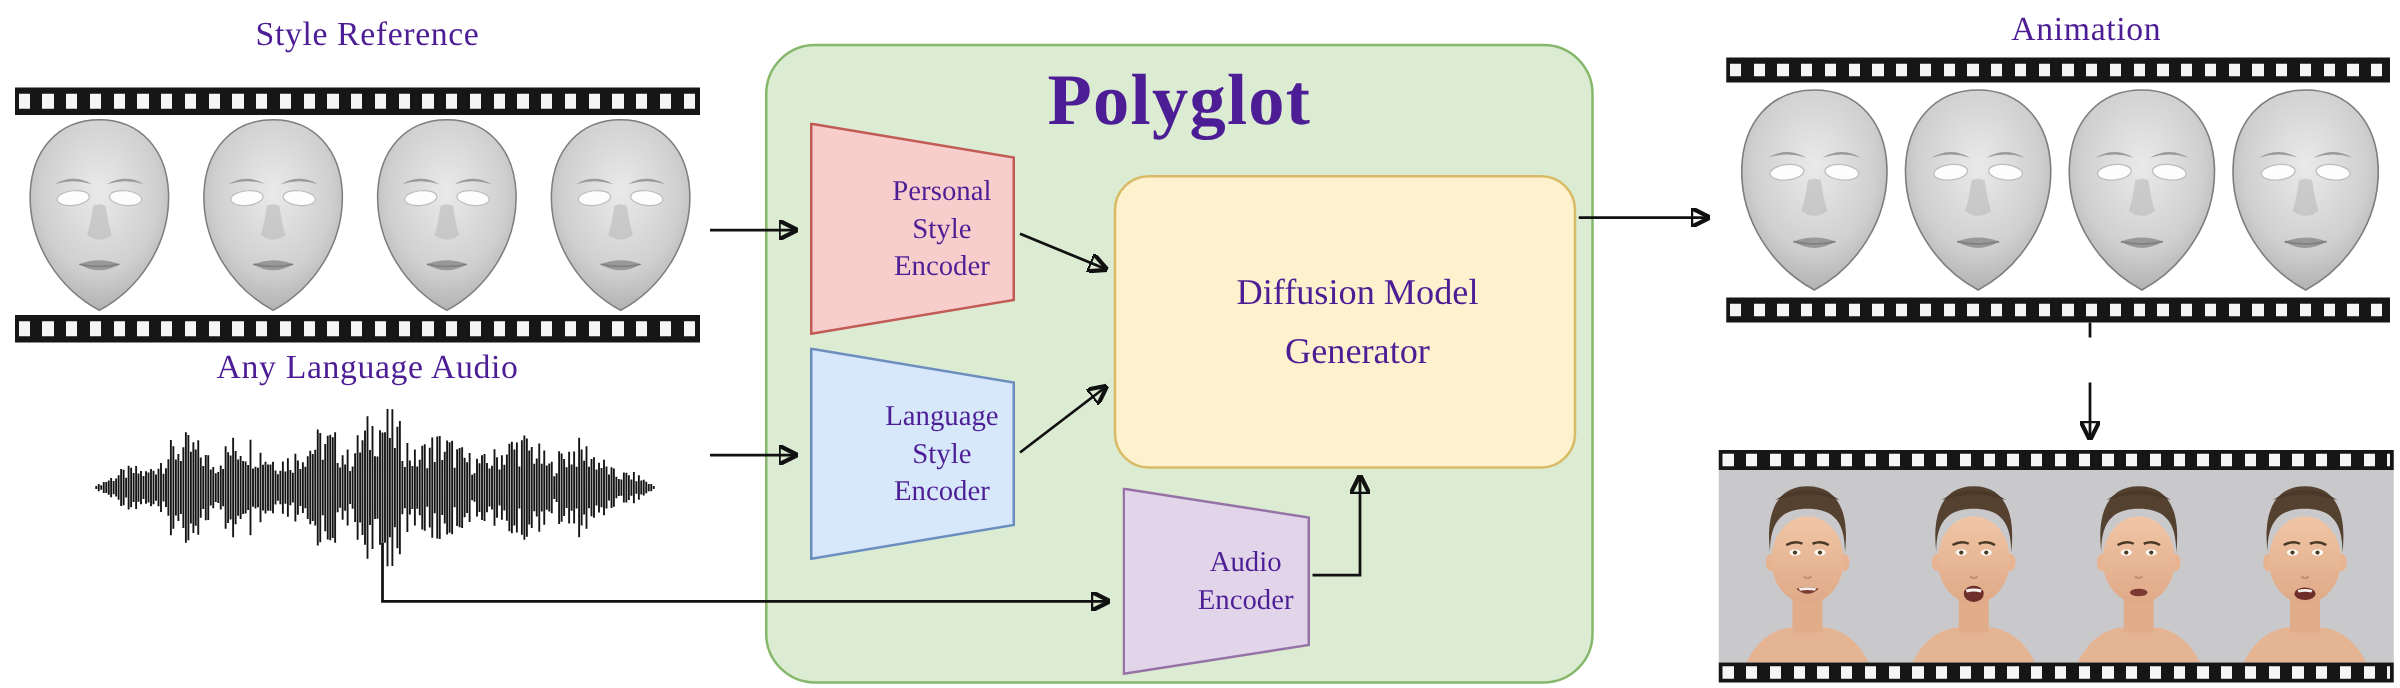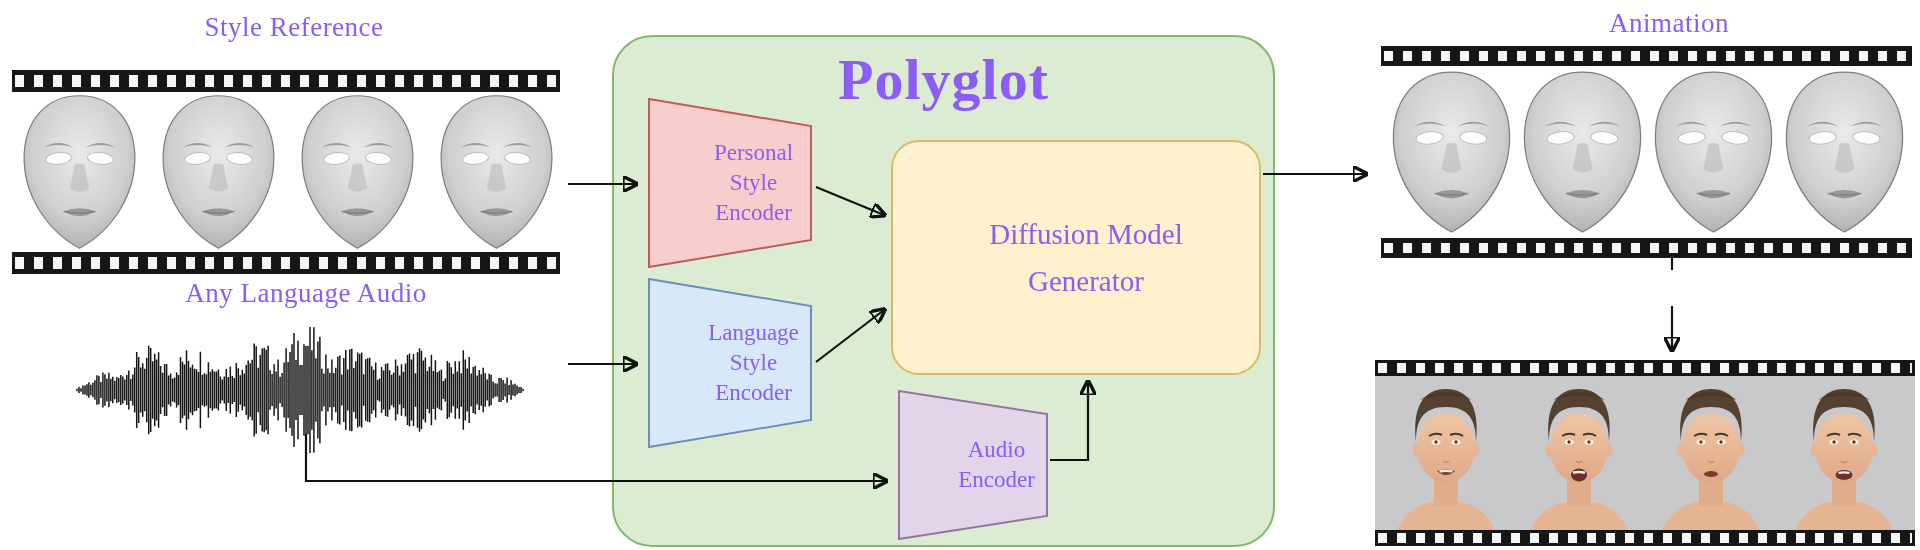--- a/index.html
+++ b/index.html
@@ -1,18 +1,18 @@
 <!DOCTYPE html>
 <html style="--container-fill: #dcecd3; --container-border: #85b86a; --personal-fill: #f8cecc; --personal-border: #c25b56; --language-fill: #d8e8fb; --language-border: #6c8ebf; --audio-fill: #e2d5e9; --audio-border: #9673a6; --generator-fill: #fdf2cd; --generator-border: #d9bb67; --arrow: #111111; --media-bg: #c9c9cc;"><head>
 <meta charset="utf-8">
 <style>
   *{box-sizing:border-box;}
   body{margin:0;background:#ffffff;}
   .canvas{position:relative;width:1920px;height:550px;background:#fff;overflow:hidden;
-          font-family:"Liberation Serif","DejaVu Serif",serif;color:#8b5cf6;}
+          font-family:"Liberation Serif","DejaVu Serif",serif;color:#4c1d95;}
   .lbl{position:absolute;text-align:center;font-size:27px;letter-spacing:.5px;}
   
   .filmstrip{position:absolute;background:#161616;display:flex;align-items:center;justify-content:center;padding:0 3px;}
   .filmstrip .holes{width:100%;height:52%;
     background:repeating-linear-gradient(90deg,#f5f5f5 0 9px,#161616 9px 19px);}
   
   .faces-row{position:absolute;display:flex;justify-content:space-between;align-items:center;}
   
   .container-box{position:absolute;border-radius:40px;
     background:var(--container-fill,#dcecd3);border:2.5px solid var(--container-border,#85b86a);}
@@ -95,21 +95,21 @@
       </svg>
     <svg viewBox="0 0 100 130" width="123" height="160">
         <use href="#face-mask"></use>
       </svg>
   </div>
 
   <div class="filmstrip" style="left:12px;top:252px;width:548px;height:22px;">
     <div class="holes"></div>
   </div>
 
-  <div class="lbl" style="left:126px;top:278px;width:360px;">Any Language Audio</div>
+  <div class="lbl" style="left:114px;top:278px;width:360px;">Any Language Audio</div>
 
   <svg style="position:absolute;left:75px;top:316px;" width="450" height="148" viewBox="0 0 450 148">
       <path d="M2.0 72.8L2.0 75.2M4.0 71.1L4.0 76.9M6.0 72.2L6.0 75.8M8.0 69.6L8.0 78.4M10.0 69.6L10.0 78.4M12.0 68.3L12.0 79.7M13.9 66.3L13.9 81.7M15.9 68.7L15.9 79.3M17.9 66.8L17.9 81.2M19.9 64.2L19.9 83.8M21.9 59.2L21.9 88.8M23.9 59.8L23.9 88.2M25.9 66.1L25.9 81.9M27.9 56.5L27.9 91.5M29.9 58.2L29.9 89.8M31.9 62.4L31.9 85.6M33.9 56.8L33.9 91.2M35.8 62.7L35.8 85.3M37.8 60.7L37.8 87.3M39.8 64.8L39.8 83.2M41.8 61.0L41.8 87.0M43.8 62.0L43.8 86.0M45.8 59.1L45.8 88.9M47.8 60.6L47.8 87.4M49.8 63.5L49.8 84.5M51.8 59.0L51.8 89.0M53.8 54.4L53.8 93.6M55.8 62.9L55.8 85.1M57.8 58.5L57.8 89.5M59.7 51.4L59.7 96.6M61.7 35.9L61.7 112.1M63.7 41.0L63.7 107.0M65.7 51.6L65.7 96.4M67.7 47.2L67.7 100.8M69.7 52.8L69.7 95.2M71.7 41.7L71.7 106.3M73.7 29.8L73.7 118.2M75.7 31.9L75.7 116.1M77.7 45.3L77.7 102.7M79.7 37.7L79.7 110.3M81.6 43.5L81.6 104.5M83.6 36.2L83.6 111.8M85.6 49.9L85.6 98.1M87.6 56.8L87.6 91.2M89.6 47.9L89.6 100.1M91.6 48.1L91.6 99.9M93.6 59.6L93.6 88.4M95.6 57.5L95.6 90.5M97.6 62.5L97.6 85.5M99.6 61.6L99.6 86.4M101.6 56.4L101.6 91.6M103.5 59.1L103.5 88.9M105.5 41.0L105.5 107.0M107.5 45.7L107.5 102.3M109.5 48.4L109.5 99.6M111.5 34.2L111.5 113.8M113.5 44.7L113.5 103.3M115.5 51.5L115.5 96.5M117.5 48.8L117.5 99.2M119.5 52.8L119.5 95.2M121.5 53.2L121.5 94.8M123.5 56.0L123.5 92.0M125.4 35.8L125.4 112.2M127.4 58.7L127.4 89.3M129.4 57.3L129.4 90.7M131.4 58.2L131.4 89.8M133.4 46.2L133.4 101.8M135.4 55.7L135.4 92.3M137.4 53.3L137.4 94.7M139.4 55.5L139.4 92.5M141.4 55.5L141.4 92.5M143.4 53.4L143.4 94.6M145.4 60.4L145.4 87.6M147.3 63.4L147.3 84.6M149.3 60.6L149.3 87.4M151.3 53.1L151.3 94.9M153.3 61.1L153.3 86.9M155.3 50.6L155.3 97.4M157.3 59.9L157.3 88.1M159.3 62.1L159.3 85.9M161.3 46.9L161.3 101.1M163.3 52.3L163.3 95.7M165.3 59.2L165.3 88.8M167.3 53.7L167.3 94.3M169.3 57.4L169.3 90.6M171.2 48.9L171.2 99.1M173.2 44.6L173.2 103.4M175.2 47.2L175.2 100.8M177.2 43.7L177.2 104.3M179.2 27.6L179.2 120.4M181.2 30.3L181.2 117.7M183.2 51.8L183.2 96.2M185.2 39.1L185.2 108.9M187.2 32.5L187.2 115.5M189.2 31.8L189.2 116.2M191.2 33.7L191.2 114.3M193.1 29.8L193.1 118.2M195.1 54.3L195.1 93.7M197.1 57.9L197.1 90.1M199.1 48.2L199.1 99.8M201.1 55.5L201.1 92.5M203.1 43.6L203.1 104.4M205.1 60.8L205.1 87.2M207.1 57.1L207.1 90.9M209.1 46.5L209.1 101.5M211.1 32.2L211.1 115.8M213.1 46.0L213.1 102.0M215.0 36.1L215.0 111.9M217.0 28.3L217.0 119.7M219.0 17.0L219.0 131.0M221.0 44.0L221.0 104.0M223.0 24.8L223.0 123.2M225.0 48.9L225.0 99.1M227.0 49.1L227.0 98.9M229.0 28.2L229.0 119.8M231.0 30.0L231.0 118.0M233.0 29.8L233.0 118.2M235.0 11.1L235.0 136.9M236.9 34.3L236.9 113.7M238.9 11.3L238.9 136.7M240.9 42.3L240.9 105.7M242.9 25.4L242.9 122.6M244.9 20.7L244.9 127.3M246.9 52.7L246.9 95.3M248.9 57.5L248.9 90.5M250.9 38.4L250.9 109.6M252.9 52.4L252.9 95.6M254.9 56.8L254.9 91.2M256.9 43.6L256.9 104.4M258.8 57.1L258.8 90.9M260.8 51.8L260.8 96.2M262.8 40.5L262.8 107.5M264.8 39.4L264.8 108.6M266.8 58.6L266.8 89.4M268.8 42.1L268.8 105.9M270.8 33.9L270.8 114.1M272.8 53.5L272.8 94.5M274.8 33.2L274.8 114.8M276.8 32.8L276.8 115.2M278.8 52.0L278.8 96.0M280.8 45.3L280.8 102.7M282.7 36.4L282.7 111.6M284.7 37.8L284.7 110.2M286.7 36.6L286.7 111.4M288.7 58.2L288.7 89.8M290.7 43.3L290.7 104.7M292.7 42.3L292.7 105.7M294.7 41.7L294.7 106.3M296.7 50.2L296.7 97.8M298.7 53.7L298.7 94.3M300.7 46.4L300.7 101.6M302.7 63.8L302.7 84.2M304.6 62.6L304.6 85.4M306.6 50.9L306.6 97.1M308.6 54.5L308.6 93.5M310.6 48.1L310.6 99.9M312.6 47.2L312.6 100.8M314.6 54.3L314.6 93.7M316.6 58.8L316.6 89.2M318.6 56.5L318.6 91.5M320.6 43.4L320.6 104.6M322.6 49.8L322.6 98.2M324.6 59.6L324.6 88.4M326.5 48.2L326.5 99.8M328.5 55.7L328.5 92.3M330.5 47.5L330.5 100.5M332.5 39.0L332.5 109.0M334.5 37.4L334.5 110.6M336.5 43.6L336.5 104.4M338.5 38.0L338.5 110.0M340.5 57.2L340.5 90.8M342.5 36.2L342.5 111.8M344.5 32.3L344.5 115.7M346.5 34.7L346.5 113.3M348.4 44.4L348.4 103.6M350.4 41.6L350.4 106.4M352.4 55.0L352.4 93.0M354.4 50.8L354.4 97.2M356.4 38.7L356.4 109.3M358.4 54.9L358.4 93.1M360.4 44.3L360.4 103.7M362.4 56.3L362.4 91.7M364.4 54.8L364.4 93.2M366.4 53.4L366.4 94.6M368.4 64.9L368.4 83.1M370.3 62.5L370.3 85.5M372.3 44.9L372.3 103.1M374.3 46.7L374.3 101.3M376.3 51.2L376.3 96.8M378.3 57.7L378.3 90.3M380.3 45.3L380.3 102.7M382.3 55.5L382.3 92.5M384.3 45.2L384.3 102.8M386.3 57.3L386.3 90.7M388.3 34.2L388.3 113.8M390.3 43.6L390.3 104.4M392.3 52.5L392.3 95.5M394.2 41.0L394.2 107.0M396.2 57.4L396.2 90.6M398.2 51.1L398.2 96.9M400.2 49.8L400.2 98.2M402.2 59.6L402.2 88.4M404.2 54.1L404.2 93.9M406.2 58.3L406.2 89.7M408.2 51.8L408.2 96.2M410.2 57.2L410.2 90.8M412.2 63.6L412.2 84.4M414.2 57.7L414.2 90.3M416.1 58.7L416.1 89.3M418.1 65.4L418.1 82.6M420.1 67.2L420.1 80.8M422.1 67.5L422.1 80.5M424.1 62.0L424.1 86.0M426.1 62.1L426.1 85.9M428.1 64.1L428.1 83.9M430.1 67.5L430.1 80.5M432.1 61.5L432.1 86.5M434.1 69.0L434.1 79.0M436.1 64.2L436.1 83.8M438.0 68.4L438.0 79.6M440.0 67.7L440.0 80.3M442.0 69.4L442.0 78.6M444.0 71.1L444.0 76.9M446.0 71.1L446.0 76.9M448.0 72.8L448.0 75.2" stroke="#151515" stroke-width="1.5" fill="none"></path>
     </svg>
 
   <div class="container-box" style="left:612px;top:35px;width:663px;height:512px;"></div>
 
   <div class="title" style="left:612px;top:46px;width:663px;">Polyglot</div>
 
   <div class="encoder personal" style="left:648px;top:98px;width:164px;height:170px;">

